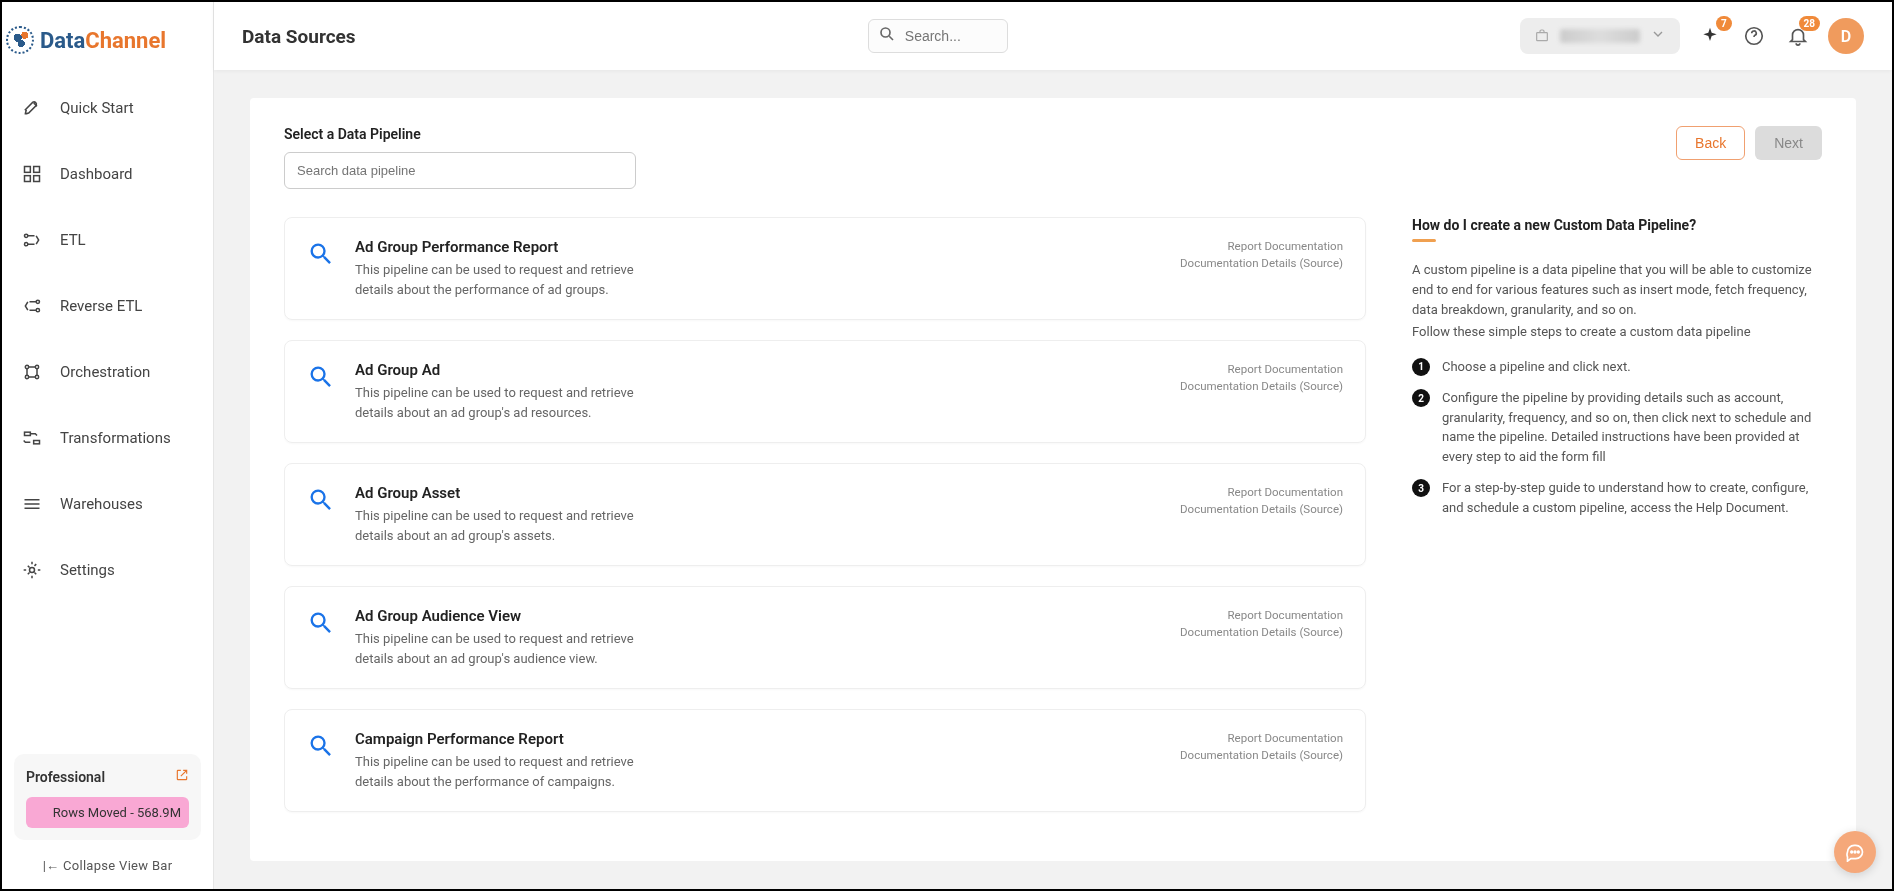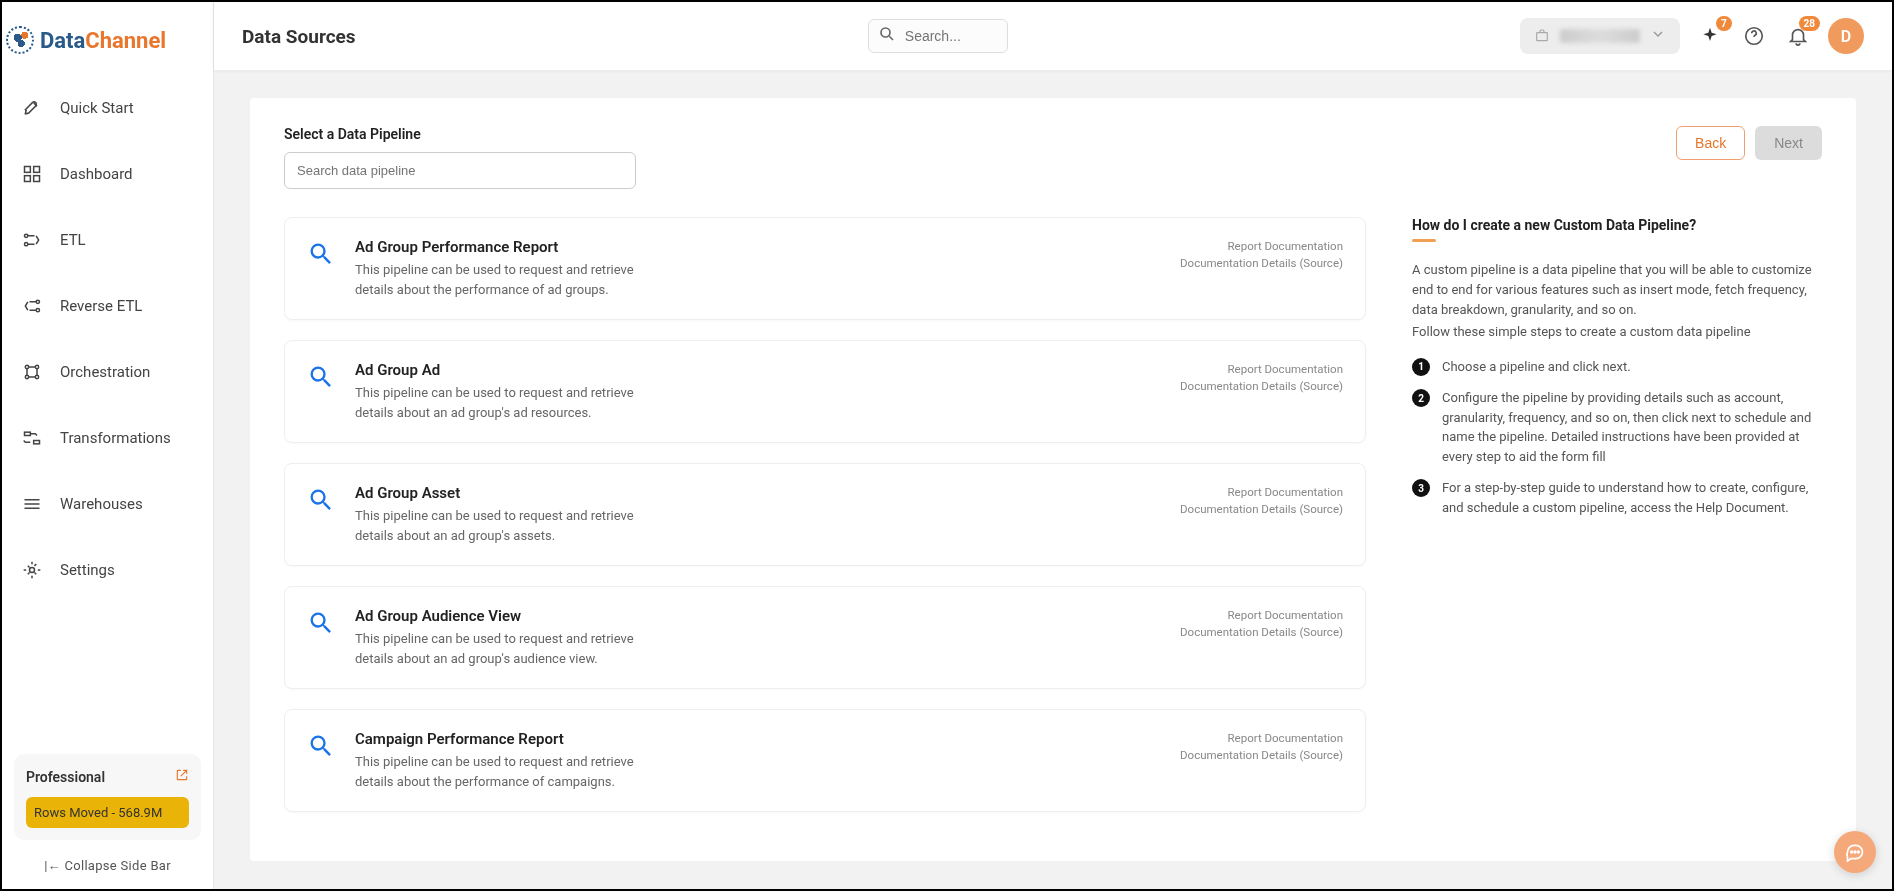--- a/index.html
+++ b/index.html
@@ -11,21 +11,21 @@
     .logo { display: flex; align-items: center; gap: 6px; padding: 0 4px 30px; }
     .logo-icon { width: 28px; height: 28px; border-radius: 50%; background: radial-gradient(circle at 40% 40%, #2a5a8a 20%, transparent 20%), radial-gradient(circle at 70% 30%, #e8762d 15%, transparent 15%), radial-gradient(circle at 55% 65%, #2a5a8a 18%, transparent 18%); border: 2px dotted #2a5a8a; position: relative; }
     .logo-text { font-size: 22px; font-weight: 700; color: #2a5a8a; }
     .logo-text .orange { color: #e8762d; }
     .nav { flex: 1; display: flex; flex-direction: column; gap: 18px; padding: 0 10px; }
     .nav-item { display: flex; align-items: center; gap: 18px; padding: 14px 10px; border-radius: 8px; cursor: pointer; color: #444; font-size: 15px; }
     .nav-item .icon { width: 20px; height: 20px; display: flex; align-items: center; justify-content: center; color: #444; }
     .plan-box { margin: 8px 12px; padding: 14px 12px 12px; background: #f7f7f7; border-radius: 10px; }
     .plan-head { display: flex; justify-content: space-between; align-items: center; font-weight: 600; font-size: 14px; color: #333; margin-bottom: 12px; }
     .plan-link-icon { color: #e8762d; cursor: pointer; }
-    .plan-rows { font-size: 13px; color: #333; text-align: left; background: #eab308; border-radius: 6px; padding: 8px; }
+    .plan-rows { font-size: 13px; color: #333; text-align: right; background: #f9a8d4; border-radius: 6px; padding: 8px; }
     .collapse-btn { text-align: center; padding: 10px 0 4px; font-size: 13px; color: #555; cursor: pointer; letter-spacing: 0.3px; }
 
     
     .main { flex: 1; display: flex; flex-direction: column; background: #f2f2f2; min-width: 0; }
 
     
     .topbar { display: flex; align-items: center; background: #fff; padding: 16px 28px; box-shadow: 0 1px 4px rgba(0,0,0,0.05); position: relative; z-index: 5; }
     .page-title { font-size: 19px; font-weight: 700; color: #333; flex: 0 0 auto; }
     .search-wrap { margin-left: auto; margin-right: auto; position: relative; }
     .search-input { width: 140px; padding: 8px 10px 8px 36px; border: 1px solid #ddd; border-radius: 6px; font-size: 14px; background: #fcfcfc; }
@@ -165,21 +165,21 @@
     <div class="plan-box">
       <div class="plan-head">
         <span>Professional</span>
         <span class="plan-link-icon"><svg viewBox="0 0 24 24" width="14" height="14" fill="none" stroke="currentColor" stroke-width="2">
               <path d="M14 4h6v6m0-6L10 14M20 14v5a1 1 0 0 1-1 1H5a1 1 0 0 1-1-1V5a1 1 0 0 1 1-1h5"></path>
             </svg></span>
       </div>
       <div class="plan-rows">Rows Moved - 568.9M</div>
     </div>
     <div class="collapse-btn">
-      |← <span>Collapse Side Bar</span>
+      |← <span>Collapse View Bar</span>
     </div>
   </aside>
 
   <div class="main">
 
     <header class="topbar">
       <div class="page-title">Data Sources</div>
       <div class="search-wrap">
         <span class="search-icon"><svg viewBox="0 0 24 24" width="18" height="18" fill="none" stroke="currentColor" stroke-width="2.2">
               <circle cx="10" cy="10" r="6"></circle>

